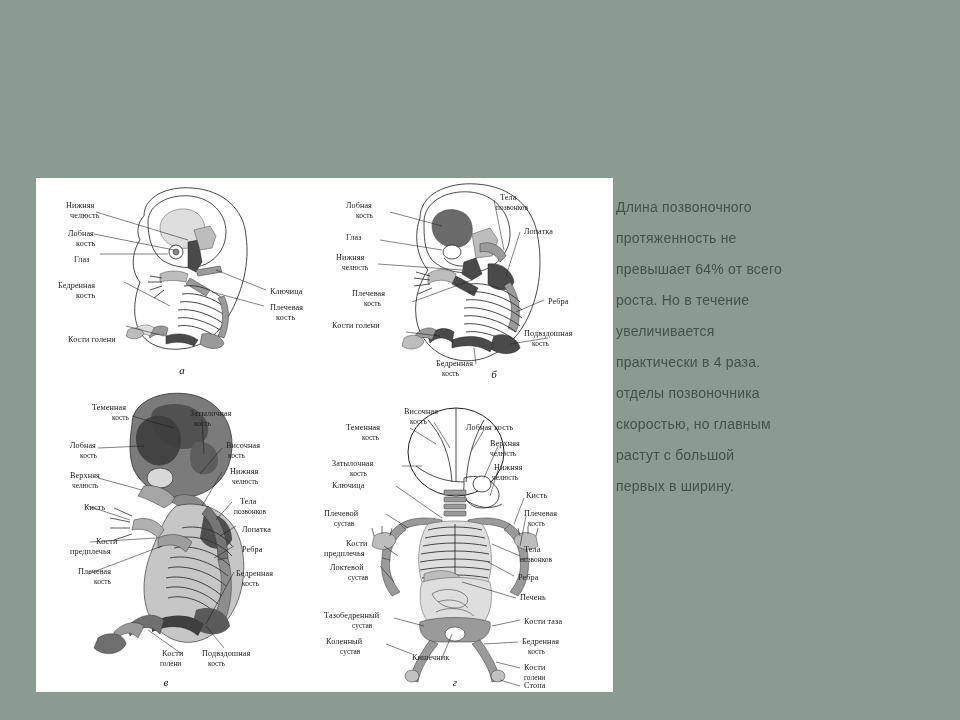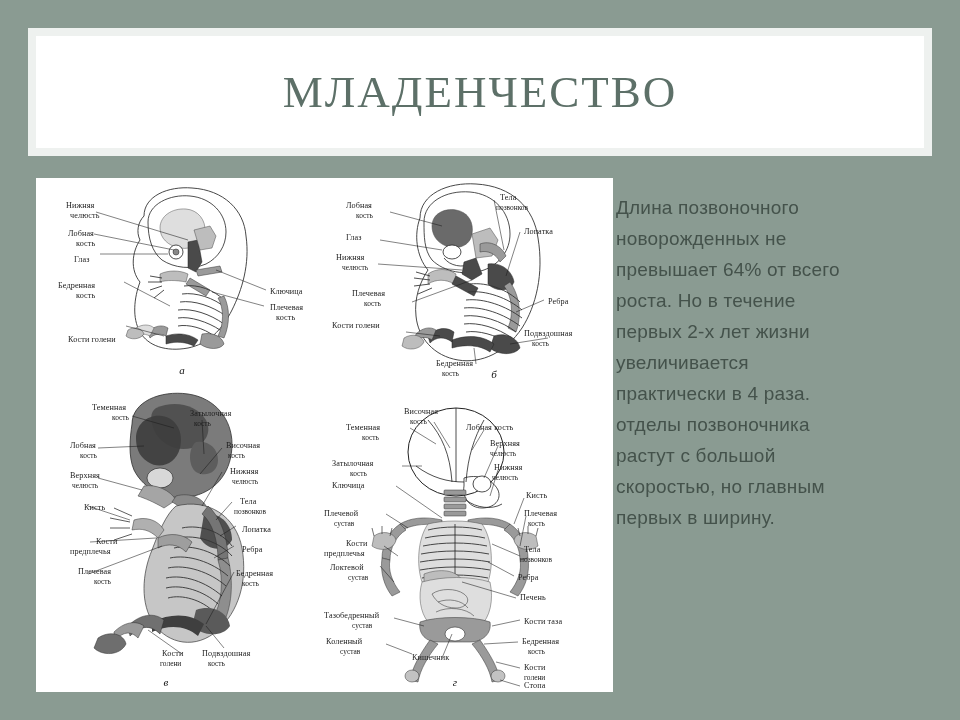--- a/index.html
+++ b/index.html
@@ -30,21 +30,21 @@
     letter-spacing:2px;
     color:#5d7068;
     white-space:nowrap;
     line-height:1;
   }
 
   
   .body-text{
     position:absolute;left:616px;top:192px;width:320px;
     color:#44524b;
-    font-size:19px;
+    font-size:14px;
     line-height:31px;
     letter-spacing:.2px;
   }
   .body-text p{margin:0;}
 
   
   .figure-panel{
     position:absolute;left:36px;top:178px;width:577px;height:514px;
     background:#ffffff;
     overflow:hidden;
@@ -82,37 +82,31 @@
   .body-out{stroke:#333;stroke-width:.9;fill:none;}
   .rib{stroke:#333;stroke-width:.9;fill:none;}
   .tissue{fill:#dedede;stroke:#444;stroke-width:.45;}
   .tissue2{fill:#bdbdbd;stroke:#3a3a3a;stroke-width:.45;}
 </style>
 </head>
 <body>
 
 <div class="slide">
 
-  <div class="title-frame">
-    <div class="title-inner">
-      <div class="slide-title">МЛАДЕНЧЕСТВО</div>
-    </div>
-  </div>
 
   <div class="body-text">
     <p>Длина позвоночного</p>
-    <p>новорожденных не</p>
+    <p>протяженность не</p>
     <p>превышает 64% от всего</p>
     <p>роста. Но в течение</p>
-    <p>первых 2-х лет жизни</p>
     <p>увеличивается</p>
     <p>практически в 4 раза.</p>
     <p>отделы позвоночника</p>
+    <p>скоростью, но главным</p>
     <p>растут с большой</p>
-    <p>скоростью, но главным</p>
     <p>первых в ширину.</p>
   </div>
 
   <div class="figure-panel">
     <div class="fig-grid">
 
       <div class="quad q-a">
         <svg viewBox="0 0 288 208" preserveAspectRatio="none">
 
           <path class="body-out" d="M108 38 C108 18 132 8 156 10 C188 12 208 32 210 58 C214 86 206 112 196 132 C186 152 172 166 152 170 C130 174 112 168 104 154 C96 140 98 120 104 104 C94 92 96 74 104 62 C100 54 102 44 108 38 Z"></path>

